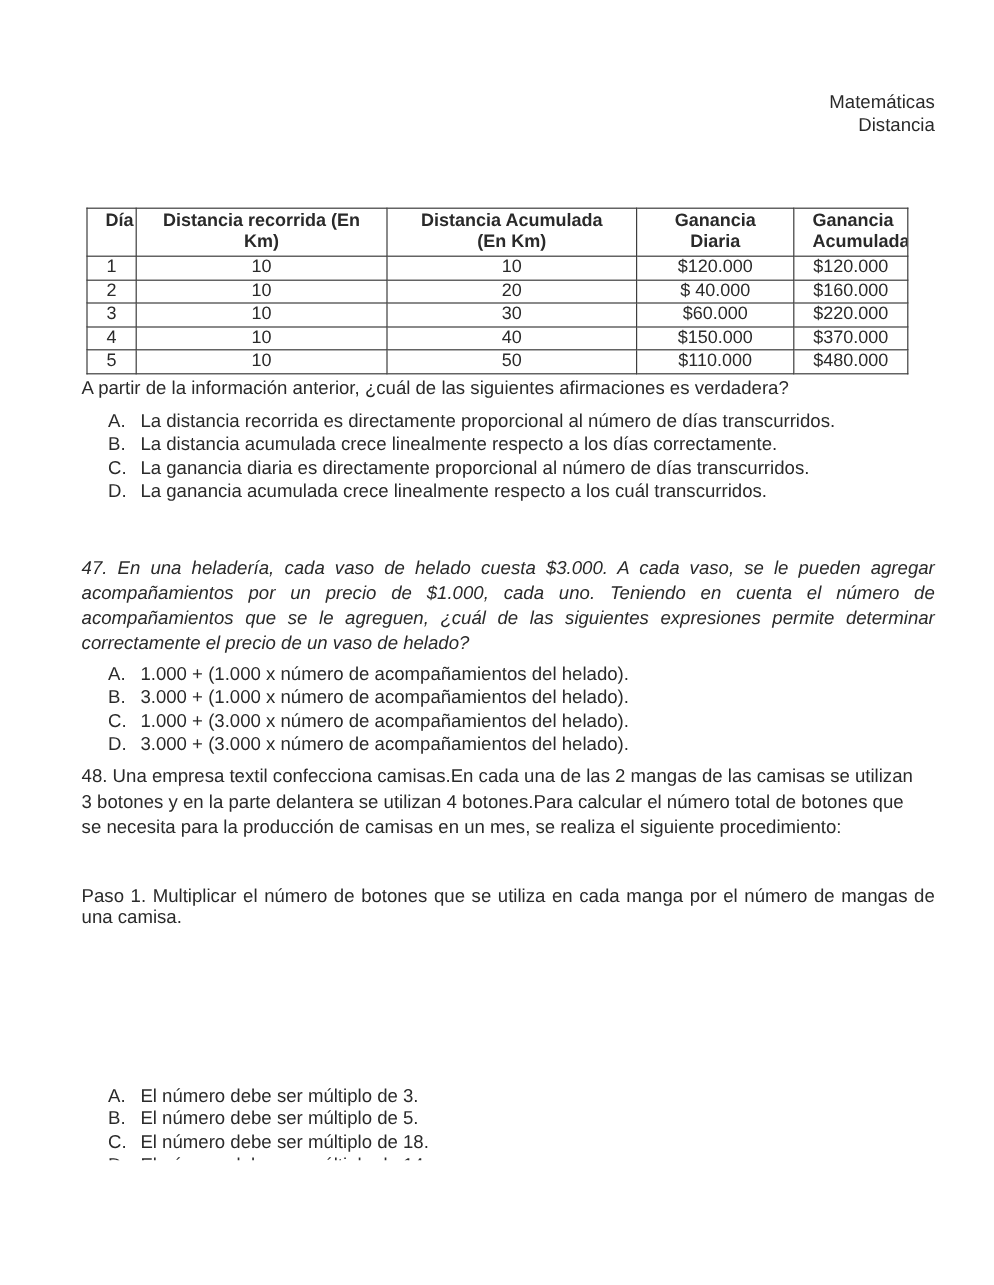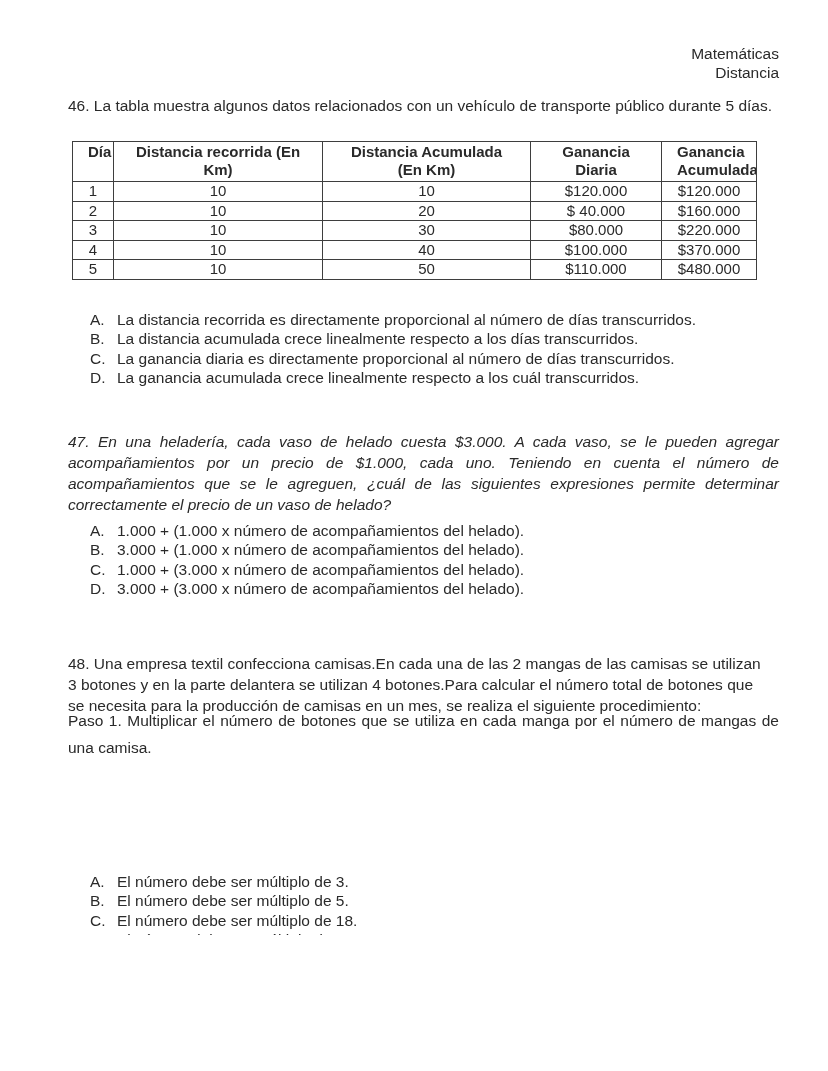--- a/index.html
+++ b/index.html
@@ -1,20 +1,20 @@
 <!DOCTYPE html>
 <html><head>
 <meta charset="utf-8">
 <style>
   * { margin:0; padding:0; box-sizing:border-box; }
   html,body { background:#ffffff; }
   .page {
     position:relative; width:828px; height:935px; background:#fff;
     font-family:"Liberation Sans","DejaVu Sans",sans-serif;
-    color:#2a2a2a; font-size:15.5px; line-height:21px; overflow:hidden;
+    color:#2a2a2a; font-size:15.5px; line-height:21px; overflow:hidden;margin-top:32px;
   }
   .abs { position:absolute; }
 
   .doc-header { top:44px; right:49px; text-align:right; line-height:19px; }
 
   .q46-intro { top:95px; left:68px; width:720px; }
 
   table.data-table {
     position:absolute; top:141px; left:72px; width:684px;
     border-collapse:collapse; table-layout:fixed;
@@ -36,23 +36,23 @@
   .options { left:90px; }
   .options-q46 { top:310px; width:670px; }
   .options-q47 { top:521px; width:640px; }
   .options-q48 { top:872px; width:640px; }
   .option { display:flex; line-height:19.3px; }
   .option .letter { width:27px; flex:none; }
   .option .text { flex:1; }
 
   .q47-intro { top:431px; left:68px; width:711px; text-align:justify;font-style:italic; }
 
-  .q48-intro { top:653px; left:68px; width:700px; }
+  .q48-intro { top:605px; left:68px; width:700px; }
   .q48-steps { top:707px; left:68px; width:711px; }
-  .q48-steps p { text-align:justify; line-height:27px; }
+  .q48-steps p { text-align:justify; line-height:17px; }
   .q48-question { top:821px; left:68px; width:711px; text-align:justify; }
 
   .footer {
     position:absolute; top:1012px; left:120px; width:590px; height:46px;
     display:flex; align-items:center;
   }
   .footer .rule { flex:1; height:0; border-top:2.5px solid #a6a6a6; }
   .footer .bracket {
     font-size:33px; color:#8f8f8f; line-height:40px;
     transform:scaleX(0.85); display:inline-block; font-weight:normal;
@@ -65,21 +65,20 @@
 </head>
 <body>
 
 <div class="page">
 
   <div class="abs doc-header">
     <div>Matemáticas</div>
     <div>Distancia</div>
   </div>
 
-  <div class="abs q46-intro">46. La tabla muestra algunos datos relacionados con un vehículo de transporte público durante 5 días.</div>
 
   <table class="data-table">
     <colgroup>
       <col class="col-dia">
         <col class="col-rec">
         <col class="col-acu">
         <col class="col-gd">
         <col class="col-ga">
     </colgroup>
     <thead>
@@ -103,49 +102,50 @@
         <td>2</td>
         <td>10</td>
         <td>20</td>
         <td>$ 40.000</td>
         <td>$160.000</td>
       </tr>
       <tr>
         <td>3</td>
         <td>10</td>
         <td>30</td>
-        <td>$80.000</td>
+        <td>$60.000</td>
         <td>$220.000</td>
       </tr>
       <tr>
         <td>4</td>
         <td>10</td>
         <td>40</td>
-        <td>$100.000</td>
+        <td>$150.000</td>
         <td>$370.000</td>
       </tr>
       <tr>
         <td>5</td>
         <td>10</td>
         <td>50</td>
         <td>$110.000</td>
         <td>$480.000</td>
       </tr>
     </tbody>
   </table>
 
+  <div class="abs q46-question">A partir de la información anterior, ¿cuál de las siguientes afirmaciones es verdadera?</div>
 
   <div class="abs options options-q46">
     <div class="option">
       <span class="letter">A.</span>
       <span class="text">La distancia recorrida es directamente proporcional al número de días transcurridos.</span>
     </div>
     <div class="option">
       <span class="letter">B.</span>
-      <span class="text">La distancia acumulada crece linealmente respecto a los días transcurridos.</span>
+      <span class="text">La distancia acumulada crece linealmente respecto a los días correctamente.</span>
     </div>
     <div class="option">
       <span class="letter">C.</span>
       <span class="text">La ganancia diaria es directamente proporcional al número de días transcurridos.</span>
     </div>
     <div class="option">
       <span class="letter">D.</span>
       <span class="text">La ganancia acumulada crece linealmente respecto a los cuál transcurridos.</span>
     </div>
   </div>

